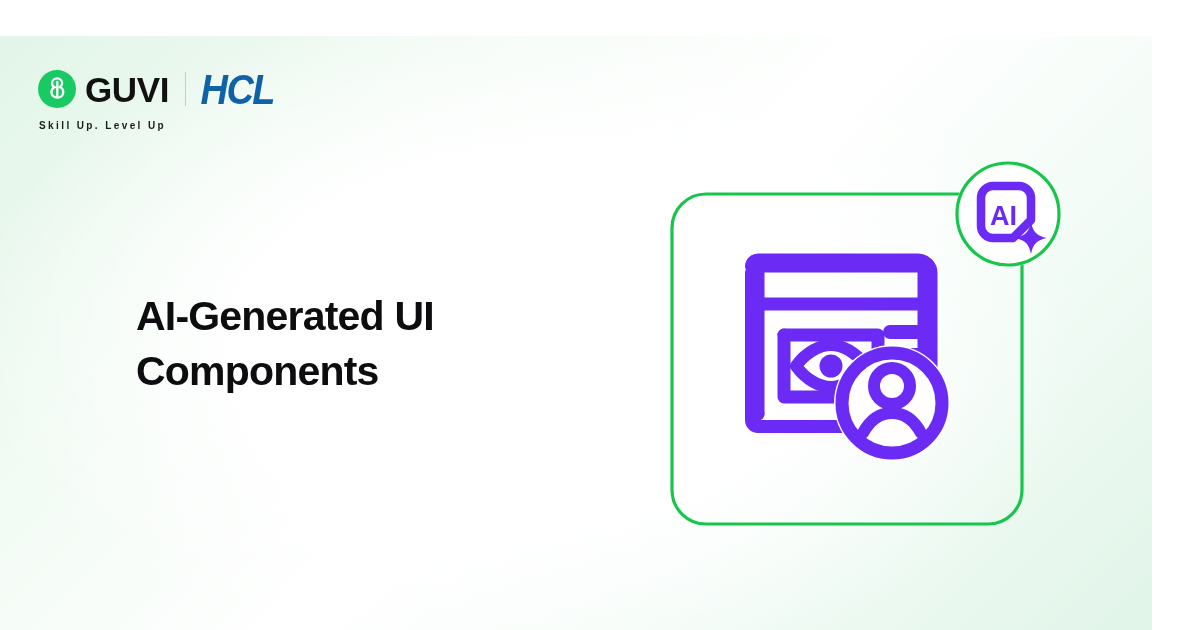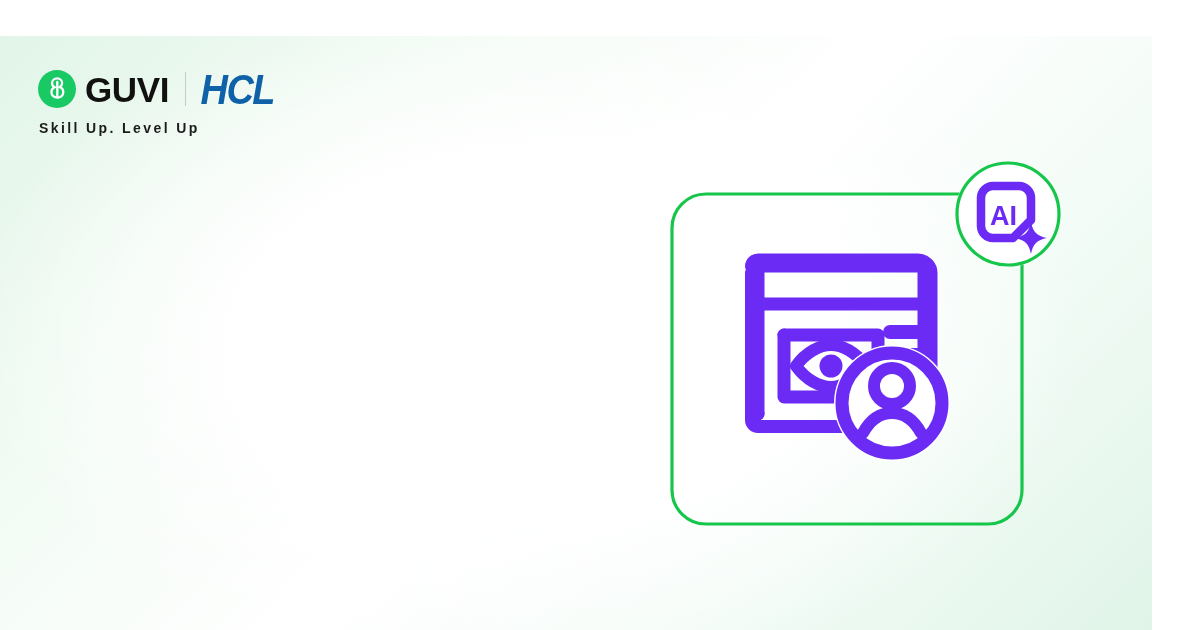--- a/index.html
+++ b/index.html
@@ -69,21 +69,21 @@
     font-style: italic;
     letter-spacing: -1.5px;
     color: #0F62A8;
     line-height: 1;
     transform: scaleY(1.12);
   }
   #tagline {
     margin-top: 8px;
     margin-left: 1px;
     font-family: "Liberation Sans", sans-serif;
-    font-size: 14px;
+    font-size: 10px;
     font-weight: bold;
     letter-spacing: 2.4px;
     color: #1c1c1c;
     white-space: nowrap;
   }
 
   
   #headline {
     position: absolute;
     left: 136px;
@@ -129,20 +129,21 @@
       <div class="guvi-word">GUVI</div>
 
       <div class="brand-divider"></div>
 
       <div class="hcl-word">HCL</div>
     </div>
 
     <div id="tagline">Skill Up. Level Up</div>
   </div>
 
+  <h1 id="headline">AI-Generated UI Components</h1>
 
   <div id="illustration">
     <svg viewBox="0 0 430 390" aria-hidden="true">
 
       <rect x="22" y="52" width="350" height="330" rx="34" ry="34" fill="none" stroke="#16C64B" stroke-width="3.2"></rect>
 
       <g fill="none" stroke="#6B2BF5" stroke-width="13" stroke-linecap="round" stroke-linejoin="round">
         <path d="M108 124 h160 a6 6 0 0 1 6 6 v142"></path>
         <path d="M108 124 v148 h0"></path>
         <path d="M108 272 v0"></path>

